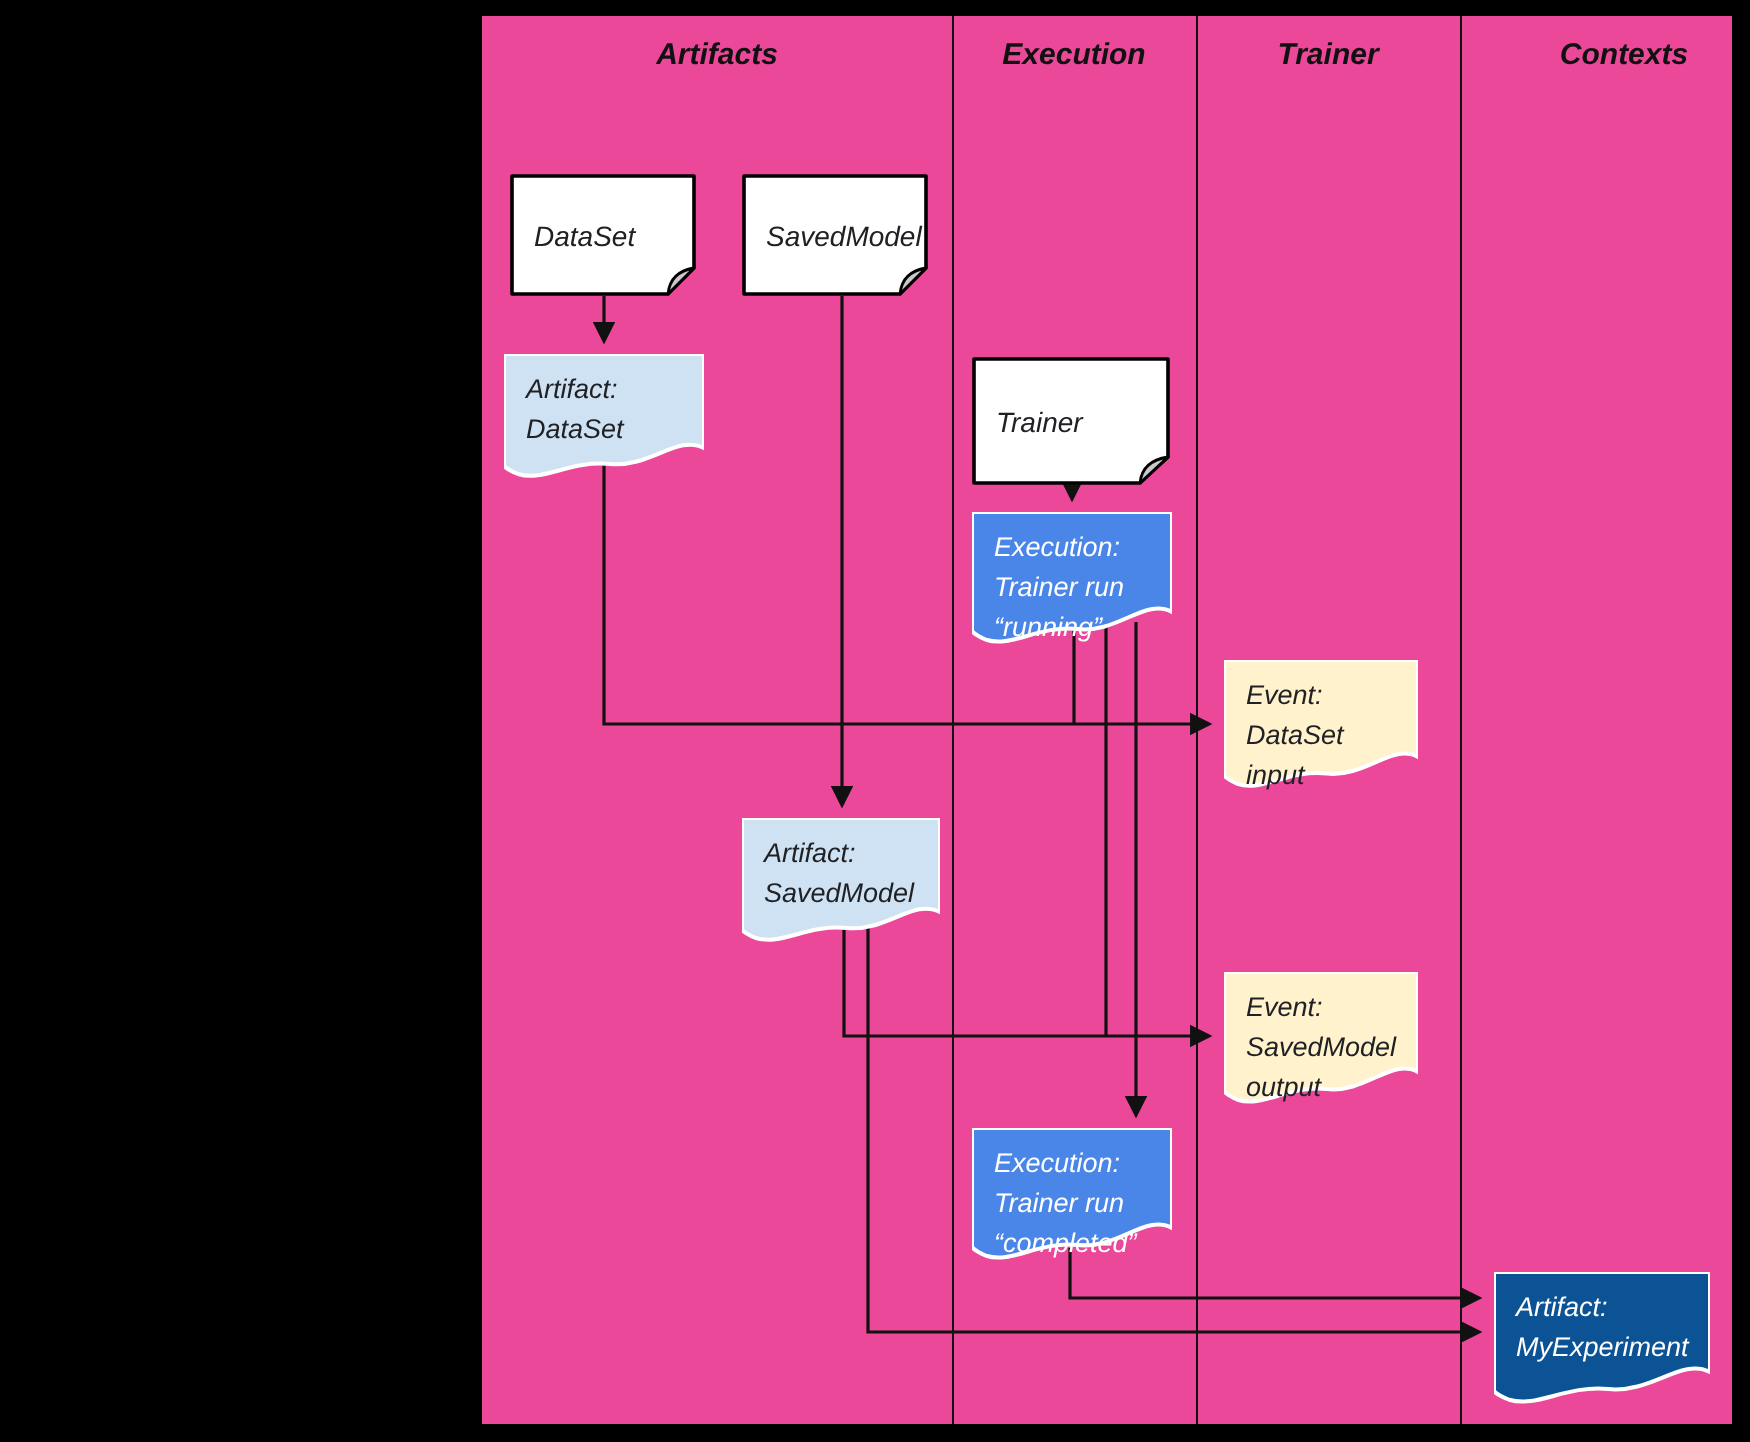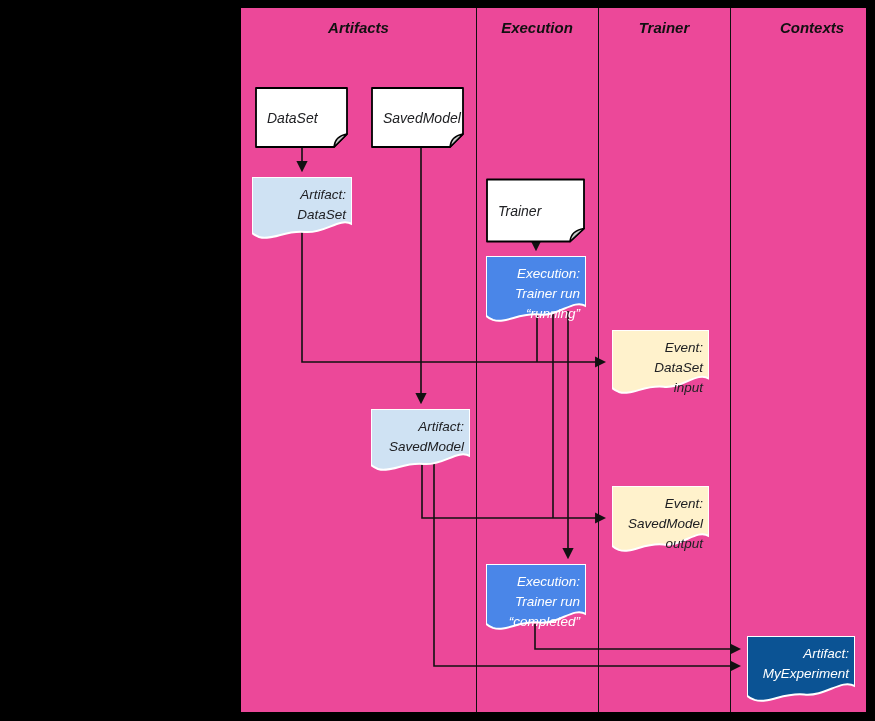--- a/index.html
+++ b/index.html
@@ -4,21 +4,21 @@
 <style>
   html,body{margin:0;padding:0;background:#000;}
   body{font-family:"Liberation Sans", sans-serif;}
   #stage{position:relative;width:875px;height:721px;background:#000;overflow:hidden;}
   #canvas{position:absolute;left:241px;top:8px;width:625px;height:704px;background:#ec4899;font-style:italic;}
   .divider{position:absolute;top:0;bottom:0;width:0;border-left:1.5px solid #111;}
   .col-head{position:absolute;top:11px;font-size:15px;font-weight:bold;color:#111;text-align:center;}
   #wires{position:absolute;left:0;top:0;width:625px;height:704px;}
   .node{position:absolute;}
   .node svg{position:absolute;left:0;top:0;width:100%;height:100%;}
-  .label{position:relative;white-space:pre-line;font-size:13.5px;line-height:20px;color:#202124;padding:8px 6px 0 11px;text-align:right;}
+  .label{position:relative;white-space:pre-line;font-size:13.5px;line-height:20px;color:#202124;padding:8px 6px 0 11px;}
   .doc .label{display:flex;align-items:center;height:100%;padding:0 6px 8px 12px;font-size:14px;}
   .wave-light .label{color:#202124;}
   .wave-dark .label{color:#ffffff;}
 </style>
 </head>
 <body>
 
 <div id="stage">
   <div id="canvas">
 

